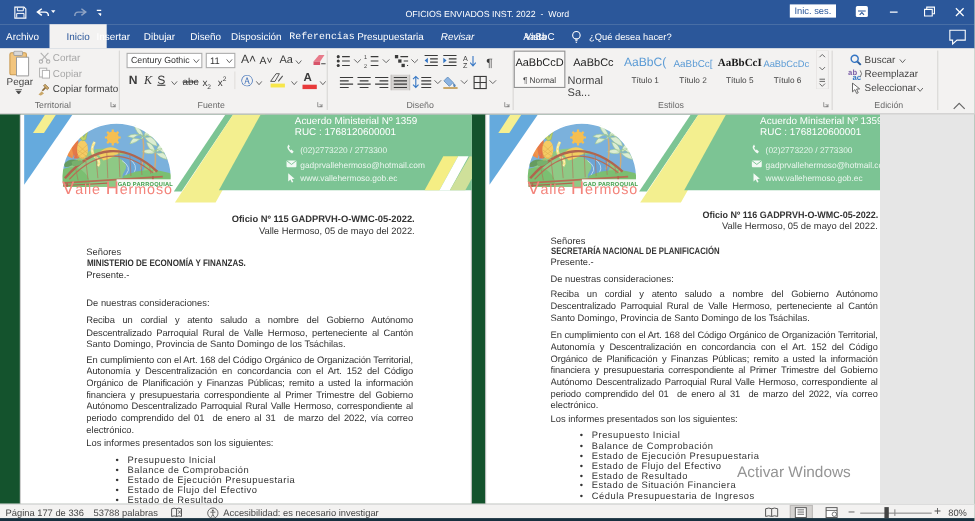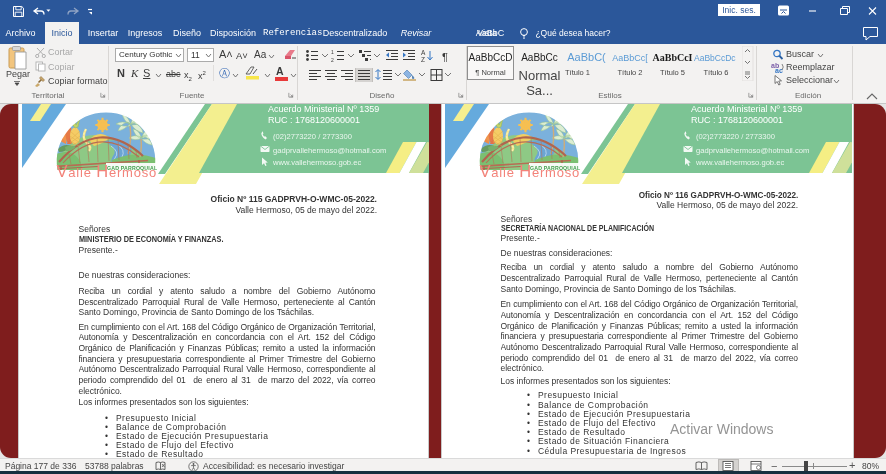--- a/index.html
+++ b/index.html
@@ -11,21 +11,21 @@
 .tab { position:absolute; top:0; height:22px; line-height:22px; color:#fff; font-size:9px; text-align:center; }
 .tab.sel { background:#f3f2f1; color:#2b579a; }
 
 #ribbonbg { position:absolute; left:0; top:44px; width:886px; height:60px; background:#f3f2f1; border-bottom:1px solid #c6c6c6; }
 #ribbon { position:absolute; left:0; top:0; width:886px; height:104px; }
 .glabel { position:absolute; font-size:8px; color:#6a6a6a; top:91px; width:80px; text-align:center; }
 .gsep { position:absolute; top:46px; height:54px; width:1px; background:#d8d6d4; }
 .rtxt { position:absolute; font-size:9px; color:#444; white-space:nowrap; }
 .launch { position:absolute; width:6px; height:6px; }
 
-#docarea { position:absolute; left:0; top:104px; width:886px; height:354px; background:#7f1d1d; overflow:hidden;border-radius:11px; }
+#docarea { position:absolute; left:0; top:104px; width:800px; height:354px; background:#14532d; overflow:hidden; }
 .page { position:absolute; top:0; background:#fff; height:354px; box-shadow:0 0 0 1px #c9c9c9; }
 .ln { position:absolute; font-size:8.5px; color:#333; white-space:nowrap; }
 .bl { letter-spacing:0.45px; }
 .jl { position:absolute; font-size:8.5px; color:#333; text-align:justify; text-align-last:justify; letter-spacing:-0.1px; height:10.5px; overflow:hidden; }
 .bold { font-weight:bold; }
 
 #statusbar { position:absolute; left:0; top:458px; width:886px; height:13px; background:#f3f2f1; border-top:1px solid #dadada; }
 .st { position:absolute; font-size:8.5px; color:#444; top:2px; white-space:nowrap; }
 #bottomstrip { position:absolute; left:0; top:471px; width:886px; height:3px; background:#17303f; }
 </style></head>
@@ -42,45 +42,46 @@
     </g>
 
     <path d="M26,4 L22,7 L26,10 M22.5,7 L29,7 Q32,7 32,10.5" stroke="#fff" stroke-width="1.3" fill="none"></path>
     <path d="M35,6 L37.5,9 L40,6" fill="#fff" stroke="none" transform="translate(0,-1) scale(0.8) translate(8,2)"></path>
 
     <path d="M62,4 L66,7 L62,10 M65.5,7 L59,7 Q56,7 56,10.5" stroke="#8fa3c4" stroke-width="1.3" fill="none"></path>
 
     <path d="M76,5.5 L83,5.5" stroke="#fff" stroke-width="1.2"></path>
     <path d="M77,8 L82,8 L79.5,10.5 Z" fill="#fff"></path>
   </svg>
+  <div class="abs" style="left:330px;top:7.5px;width:226px;text-align:center;color:#fff;font-size:8px;">OFICIOS ENVIADOS INST. 2022&nbsp; -&nbsp; Word</div>
   <div class="abs" style="left:718px;top:4px;width:42px;height:12px;background:#fff;color:#2b579a;font-size:8.5px;text-align:center;line-height:12px;">Inic. ses.</div>
   <svg class="abs" style="left:776px;top:4px;" width="104" height="14" viewBox="0 0 104 14">
 
     <rect x="2" y="1.5" width="11" height="10" rx="1.5" fill="#fff"></rect>
     <path d="M4,6 L11,6" stroke="#2b579a" stroke-width="1"></path>
     <path d="M5.5,9.5 L7.5,7.5 L9.5,9.5" fill="none" stroke="#2b579a" stroke-width="1"></path>
 
     <path d="M33,7 L40,7" stroke="#fff" stroke-width="1.1"></path>
 
     <path d="M64.5,4.5 L71.5,4.5 L71.5,10.5 L64.5,10.5 Z" fill="none" stroke="#fff" stroke-width="1"></path>
     <path d="M66.5,4.5 L66.5,2.5 L73.5,2.5 L73.5,8.5 L71.5,8.5" fill="none" stroke="#fff" stroke-width="1"></path>
 
     <path d="M93,3.5 L100,10.5 M100,3.5 L93,10.5" stroke="#fff" stroke-width="1.1"></path>
   </svg>
 </div>
 
 <div id="tabrow">
   <div class="tab" style="left:0px;width:41px;">Archivo</div>
-  <div class="tab sel" style="left:45px;width:34px;">Inicio</div>
+  <div class="tab sel" style="left:45px;width:52px;">Inicio</div>
   <div class="tab" style="left:82px;width:42px;">Insertar</div>
-  <div class="tab" style="left:124px;width:42px;">Ingresos</div>
+  <div class="tab" style="left:124px;width:42px;">Dibujar</div>
   <div class="tab" style="left:166px;width:42px;">Diseño</div>
   <div class="tab" style="left:207px;width:52px;">Disposición</div>
   <div class="tab" style="left:263px;width:52px;font-family:Liberation Mono, monospace;">Referencias</div>
-  <div class="tab" style="left:320px;width:70px;">Descentralizado</div>
+  <div class="tab" style="left:320px;width:70px;">Presupuestaria</div>
   <div class="tab" style="left:395px;width:42px;font-style:italic;">Revisar</div>
   <div class="tab" style="left:437px;width:32px;margin-left:34px;">Vista</div>
   <div class="tab" style="left:472px;width:36px;">AaBbC</div>
   <svg class="abs" style="left:518px;top:5px;" width="12" height="13" viewBox="0 0 12 13">
     <circle cx="6" cy="5" r="3.4" fill="none" stroke="#fff" stroke-width="1"></circle>
     <path d="M4.8,8.5 L7.2,8.5 M5,10 L7,10 M5.4,11.5 L6.6,11.5" stroke="#fff" stroke-width="0.9"></path>
   </svg>
   <div class="tab" style="left:535px;width:76px;font-size:8.5px;">¿Qué desea hacer?</div>
   <svg class="abs" style="left:862px;top:4px;" width="17" height="16" viewBox="0 0 17 16">
     <path d="M1.5,1.5 L15.5,1.5 L15.5,10.5 L8,10.5 L4,14 L4,10.5 L1.5,10.5 Z" fill="none" stroke="#fff" stroke-width="1"></path>
@@ -269,25 +270,25 @@
         <path d="M1,1 L1,6 L6,6 M3,3 L5.5,5.5 M5.5,3 L5.5,5.5 L3,5.5" stroke="#777" stroke-width="0.8" fill="none"></path>
       </svg>
   <div class="gsep" style="left:466px;"></div>
 
   <div class="abs" style="left:467px;top:46px;width:47px;height:34px;background:#f9f8f7;border:1px solid #8f8f8f;padding-left:24px;">
     <div class="abs" style="font-size:10px;color:#222;left:0;width:100%;text-align:center;top:5px;">AaBbCcD</div>
     <div class="abs" style="font-size:7.5px;color:#444;left:0;width:100%;text-align:center;top:21px;">¶ Normal</div>
   </div>
   <div class="abs" style="left:516px;top:46px;width:47px;height:34px;">
     <div class="abs" style="font-size:10px;color:#222;left:0;width:100%;text-align:center;top:6px;">AaBbCc</div>
-    <div class="abs" style="font-size:13px;color:#444;left:0;width:100%;text-align:center;top:22px;">Normal Sa...</div>
+    <div class="abs" style="font-size:10px;color:#444;left:0;width:100%;text-align:left;top:22px;">Normal Sa...</div>
   </div>
   <div class="abs" style="left:565px;top:46px;width:43px;height:34px;">
     <div class="abs" style="font-size:11px;color:#5b9bd5;left:0;width:100%;text-align:center;top:5px;">AaBbC(</div>
-    <div class="abs" style="font-size:7.5px;color:#444;left:0;width:100%;text-align:left;top:22px;">Título 1</div>
+    <div class="abs" style="font-size:7.5px;color:#444;left:0;width:100%;text-align:center;top:22px;">Título 1</div>
   </div>
   <div class="abs" style="left:609px;top:46px;width:42px;height:34px;">
     <div class="abs" style="font-size:9px;color:#5b9bd5;left:0;width:100%;text-align:center;top:7px;">AaBbCc[</div>
     <div class="abs" style="font-size:7.5px;color:#444;left:0;width:100%;text-align:center;top:22px;">Título 2</div>
   </div>
   <div class="abs" style="left:652px;top:46px;width:41px;height:34px;">
     <div class="abs" style="font-size:10px;color:#1a1a1a;font-weight:bold;font-family:'Liberation Serif',serif;left:0;width:100%;text-align:center;top:6px;">AaBbCcI</div>
     <div class="abs" style="font-size:7.5px;color:#444;left:0;width:100%;text-align:center;top:22px;">Título 5</div>
   </div>
   <div class="abs" style="left:694px;top:46px;width:44px;height:34px;">

